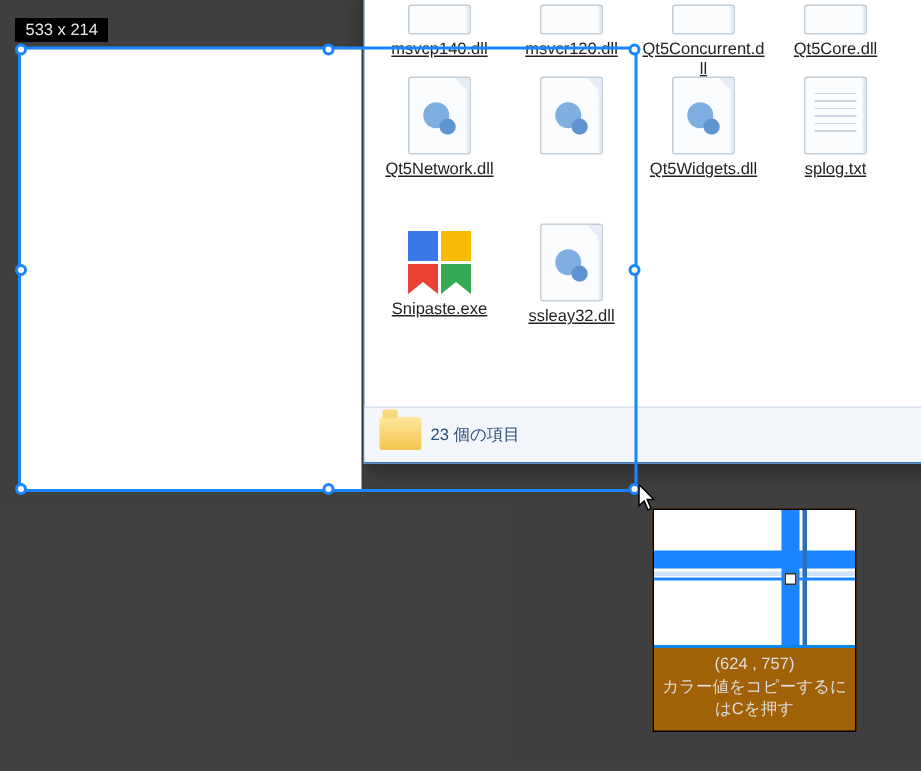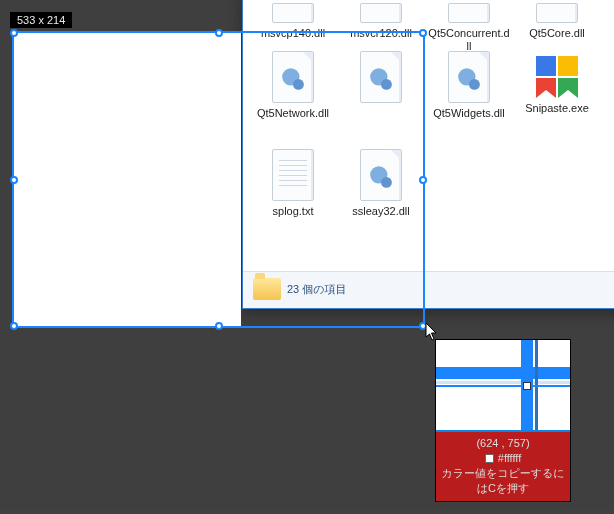--- a/index.html
+++ b/index.html
@@ -31,20 +31,21 @@
     flex-wrap: wrap;
     gap: 0;
     align-content: flex-start;
     min-height: 280px;
   }
   .file {
     width: 88px;
     height: 98px;
     text-align: center;
     padding-top: 4px;
+    text-decoration: underline;
   }
   .fname {
     font-size: 11px;
     color: #222;
     line-height: 1.15;
     display: block;
     margin-top: 4px;
     word-break: break-all;
     padding: 0 3px;
   }
@@ -125,21 +126,21 @@
   
   .cursor {
     position:absolute; width:14px; height:18px;
     pointer-events:none;
   }
 
   
   .inspector {
     position:absolute;
     width:136px;
-    background:#b91c1c;
+    background:#a16207;
     border:1px solid #000;
     color:#ddd;
     font-size:11px;
     text-align:center;
   }
   .mag {
     width:100%; height:92px;
     background:#fff;
     position:relative;
     border-bottom:2px solid #0a86e6;
@@ -203,31 +204,31 @@
       <div class="dll-icon">
         <svg class="gear" viewBox="0 0 24 24">
             <circle class="big" cx="10" cy="10" r="8"></circle>
             <circle class="small" cx="17" cy="17" r="5"></circle>
           </svg>
       </div>
       <span class="fname">Qt5Widgets.dll</span>
     </div>
 
     <div class="file">
+      <div class="txt-icon"></div>
+      <span class="fname">splog.txt</span>
+    </div>
+    <div class="file">
       <div class="snip-icon">
           <span></span>
           <span></span>
           <span></span>
           <span></span>
         </div>
       <span class="fname">Snipaste.exe</span>
-    </div>
-    <div class="file">
-      <div class="txt-icon"></div>
-      <span class="fname">splog.txt</span>
     </div>
     <div class="file">
       <div class="dll-icon">
         <svg class="gear" viewBox="0 0 24 24">
             <circle class="big" cx="10" cy="10" r="8"></circle>
             <circle class="small" cx="17" cy="17" r="5"></circle>
           </svg>
       </div>
       <span class="fname">ssleay32.dll</span>
     </div>
@@ -262,18 +263,15 @@
     <div class="h" style="top:27px;height:12px;"></div>
     <div class="h" style="top:41px;height:3px;background:#cfe3fb"></div>
     <div class="v" style="left:85px;width:12px;"></div>
     <div class="v" style="left:99px;width:3px;background:#2d6fb8"></div>
     <div class="th" style="top:45px;height:2px;background:#1a85ff"></div>
     <div class="v" style="left:90px;width:2px;top:0;bottom:0;background:#1a85ff"></div>
     <div class="cpix" style="left:91px;top:46px"></div>
   </div>
   <div class="insp-txt">
     <div>(624 , 757)</div>
-    <div>
-      <span class="swatch"></span><span>#ffffff</span>
-    </div>
     <div>カラー値をコピーするにはCを押す</div>
   </div>
 </div>
 
 </body></html>

